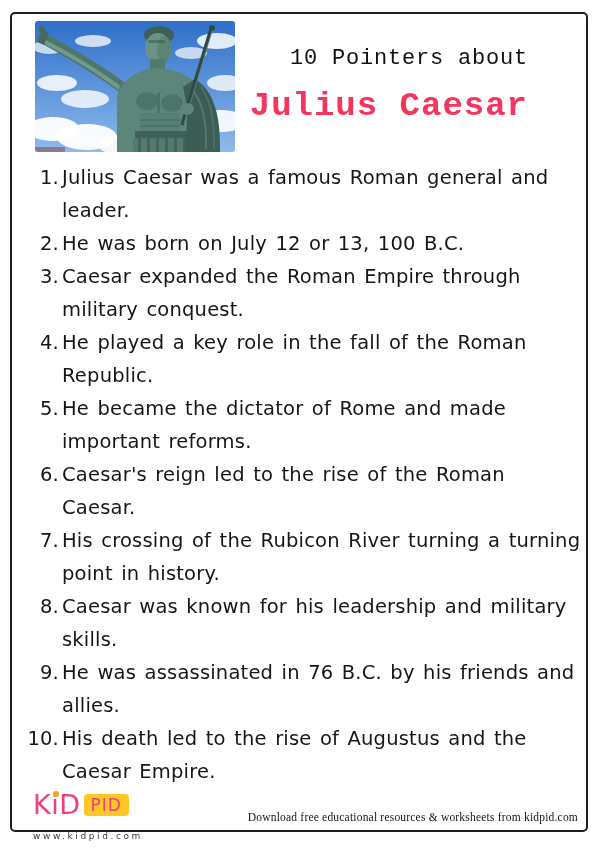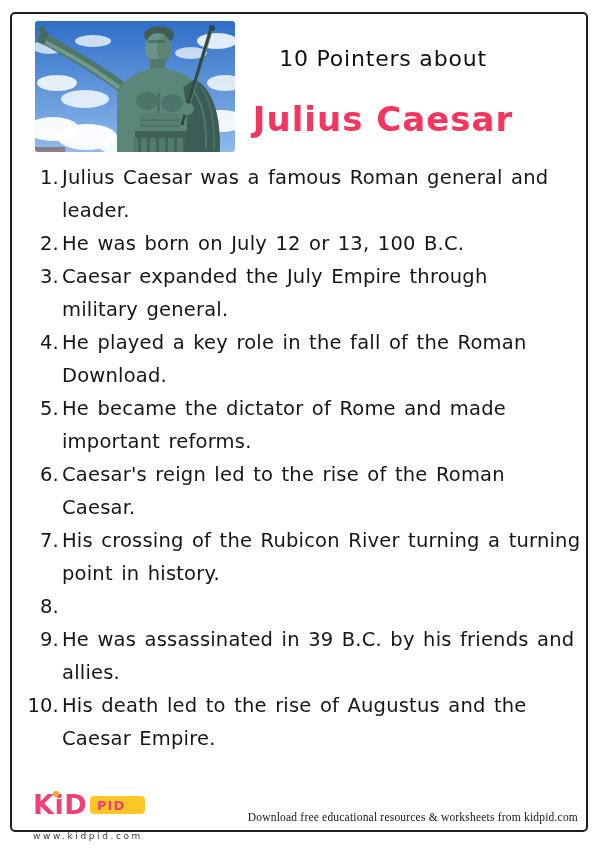--- a/index.html
+++ b/index.html
@@ -24,30 +24,31 @@
     left: 35px; top: 21px;
     width: 200px; height: 131px;
     border-radius: 3px;
     overflow: hidden;
   }
   .hero svg { display: block; width: 100%; height: 100%; }
   .header-text {
     position: absolute;
     left: 238px; top: 46px;
     width: 290px;
-    text-align: center;
+    text-align: right;
+    font-family: Liberation Mono, monospace;
   }
   .kicker {
     font-size: 22px;
     font-weight: 500;
     letter-spacing: 0.8px;
     color: #111111;
   }
   .title {
-    margin-top: 28px;
+    margin-top: 16px;
     font-size: 34px;
     font-weight: 800;
     letter-spacing: 1px;
     color: var(--accent, #f4365f);
   }
   
   .facts {
     position: absolute;
     left: 12px; top: 161px;
     width: 566px;
@@ -72,39 +73,39 @@
   
   .logo {
     position: absolute;
     left: 33px; top: 791px;
     line-height: 1;
   }
   .logo-row { display: flex; align-items: center; }
   .logo-kid {
     position: relative;
     font-size: 27px;
-    font-weight: 700;
+    font-weight: 400;
     letter-spacing: 0.5px;
     color: var(--logo-pink, #ee4177);
   }
   .i-dot {
     position: absolute;
     left: 20px; top: 0px;
     width: 6px; height: 6px;
     border-radius: 50%;
     background: var(--logo-orange, #f5a623);
   }
   .logo-pid {
     margin-left: 3px;
     background: var(--logo-yellow, #ffc726);
     color: var(--logo-pink, #ee4177);
-    font-size: 13px;
-    font-weight: 700;
+    font-size: 17px;
+    font-weight: 400;
     letter-spacing: 1px;
-    padding: 3px 20px 2px 7px;
+    padding: 3px 7px 2px 7px;
     border-radius: 4px;
   }
   .logo-site {
     margin-top: 14px;
     font-size: 9px;
     letter-spacing: 2.6px;
     color: #3c3c3c;
   }
   .footer-note {
     position: absolute;
@@ -207,29 +208,29 @@
     </div>
     <div class="fact-row">
       <div class="fact-num">2.</div>
       <div class="fact-lines">
         <div class="fact-line">He was born on July 12 or 13, 100 B.C.</div>
       </div>
     </div>
     <div class="fact-row">
       <div class="fact-num">3.</div>
       <div class="fact-lines">
-        <div class="fact-line">Caesar expanded the July Empire through</div>
-        <div class="fact-line">military general.</div>
+        <div class="fact-line">Caesar expanded the Roman Empire through</div>
+        <div class="fact-line">military conquest.</div>
       </div>
     </div>
     <div class="fact-row">
       <div class="fact-num">4.</div>
       <div class="fact-lines">
         <div class="fact-line">He played a key role in the fall of the Roman</div>
-        <div class="fact-line">Download.</div>
+        <div class="fact-line">Republic.</div>
       </div>
     </div>
     <div class="fact-row">
       <div class="fact-num">5.</div>
       <div class="fact-lines">
         <div class="fact-line">He became the dictator of Rome and made</div>
         <div class="fact-line">important reforms.</div>
       </div>
     </div>
     <div class="fact-row">
@@ -241,25 +242,29 @@
     </div>
     <div class="fact-row">
       <div class="fact-num">7.</div>
       <div class="fact-lines">
         <div class="fact-line">His crossing of the Rubicon River turning a turning</div>
         <div class="fact-line">point in history.</div>
       </div>
     </div>
     <div class="fact-row">
       <div class="fact-num">8.</div>
+      <div class="fact-lines">
+        <div class="fact-line">Caesar was known for his leadership and military</div>
+        <div class="fact-line">skills.</div>
+      </div>
     </div>
     <div class="fact-row">
       <div class="fact-num">9.</div>
       <div class="fact-lines">
-        <div class="fact-line">He was assassinated in 39 B.C. by his friends and</div>
+        <div class="fact-line">He was assassinated in 76 B.C. by his friends and</div>
         <div class="fact-line">allies.</div>
       </div>
     </div>
     <div class="fact-row">
       <div class="fact-num">10.</div>
       <div class="fact-lines">
         <div class="fact-line">His death led to the rise of Augustus and the</div>
         <div class="fact-line">Caesar Empire.</div>
       </div>
     </div>

